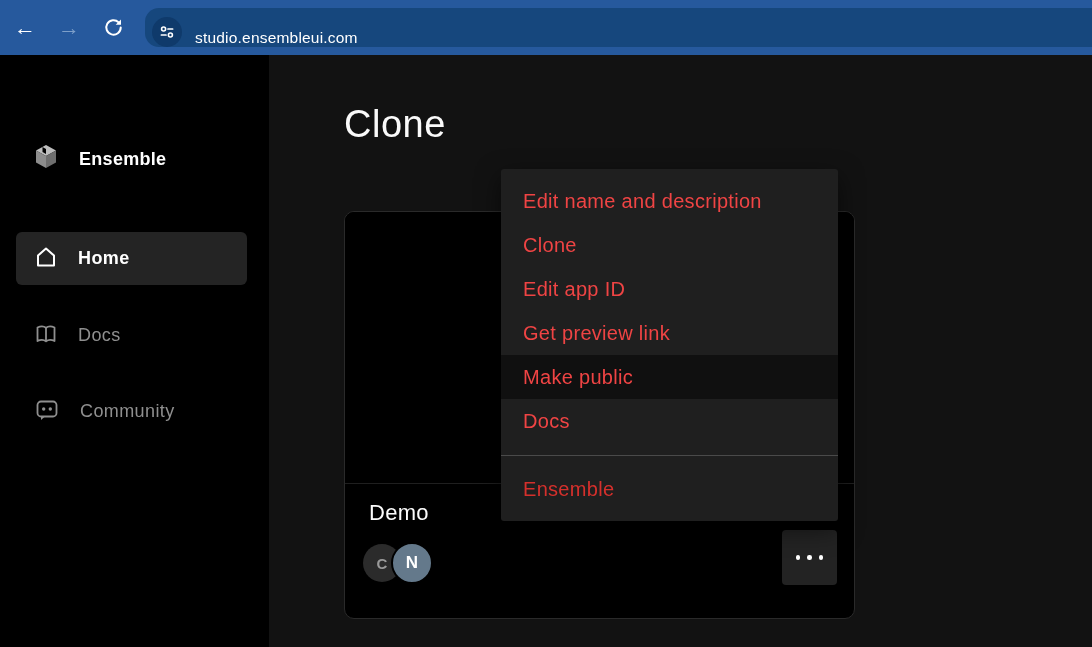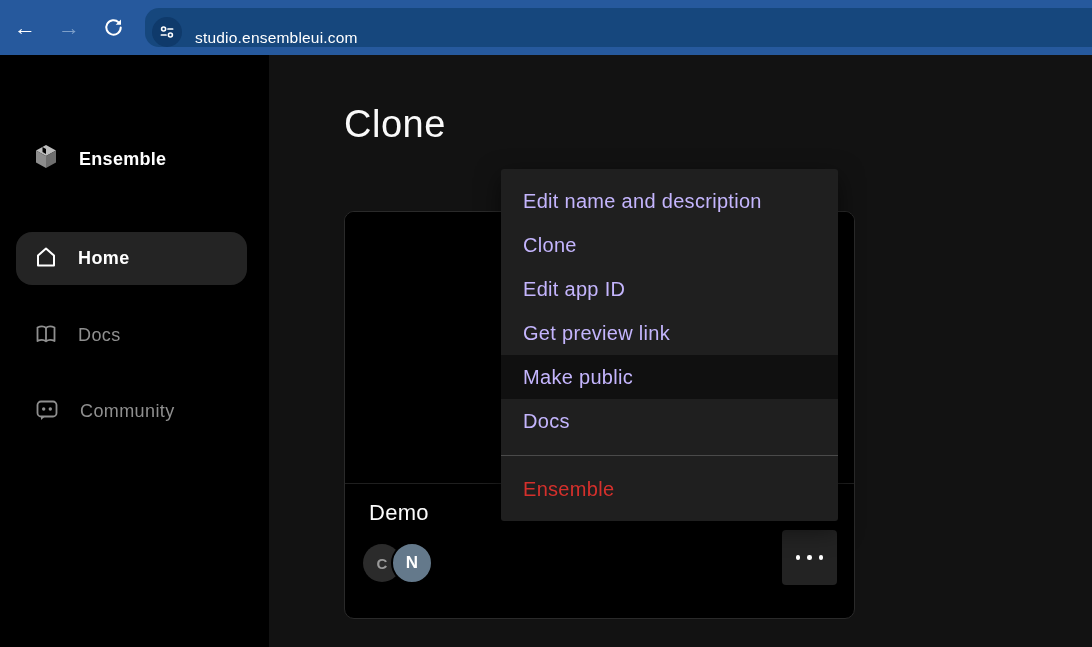--- a/index.html
+++ b/index.html
@@ -38,21 +38,21 @@
 
   
   .sidebar {
     position:absolute; left:0; top:55px; width:269px; height:592px;
     background:var(--sidebar-bg,#000000);
     text-align:center;
   }
   .brand { position:absolute; left:33px; top:88px; display:flex; align-items:center; }
   .brand-name { color:#ffffff; font-size:18px; font-weight:700; margin-left:20px; letter-spacing:0.3px; }
   .nav-item {
-    position:absolute; left:16px; width:231px; height:53px; border-radius:16px;
+    position:absolute; left:16px; width:231px; height:53px; border-radius:6px;
     display:flex; align-items:center; padding-left:18px; cursor:pointer;
   }
   .nav-item.active { background:#242424; }
   .nav-item .nav-label { font-size:18px; font-weight:600; margin-left:20px; letter-spacing:0.4px; }
   .nav-item.active .nav-label { color:#ffffff; }
   .nav-item.inactive .nav-label { color:var(--inactive-nav,#8f8f8f); font-weight:500; }
   .ni-home { top:177px; }
   .ni-docs { top:254px; }
   .ni-community { top:330px; }
 
@@ -91,21 +91,21 @@
 
   
   .context-menu {
     position:absolute; left:501px; top:169px; width:337px;
     background:var(--menu-bg,#1f1f1f); border-radius:3px;
     box-shadow:0 8px 24px rgba(0,0,0,0.55);
     padding:10px 0 10px 0; z-index:10;
   }
   .menu-item {
     height:44px; display:flex; align-items:center; padding-left:22px;
-    color:#c4b5fd; font-size:20px; letter-spacing:0.3px; cursor:pointer;
+    color:#ef4444; font-size:20px; letter-spacing:0.3px; cursor:pointer;
   }
   .menu-item.highlighted { background:var(--menu-highlight,#101010); }
   .menu-divider { height:1px; background:#4a4a4a; margin-top:12px; }
   .menu-item.destructive { margin-top:11px; color:var(--archive-red,#d5302c); }
 </style>
 </head>
 <body>
 
 <div id="stage">
 

